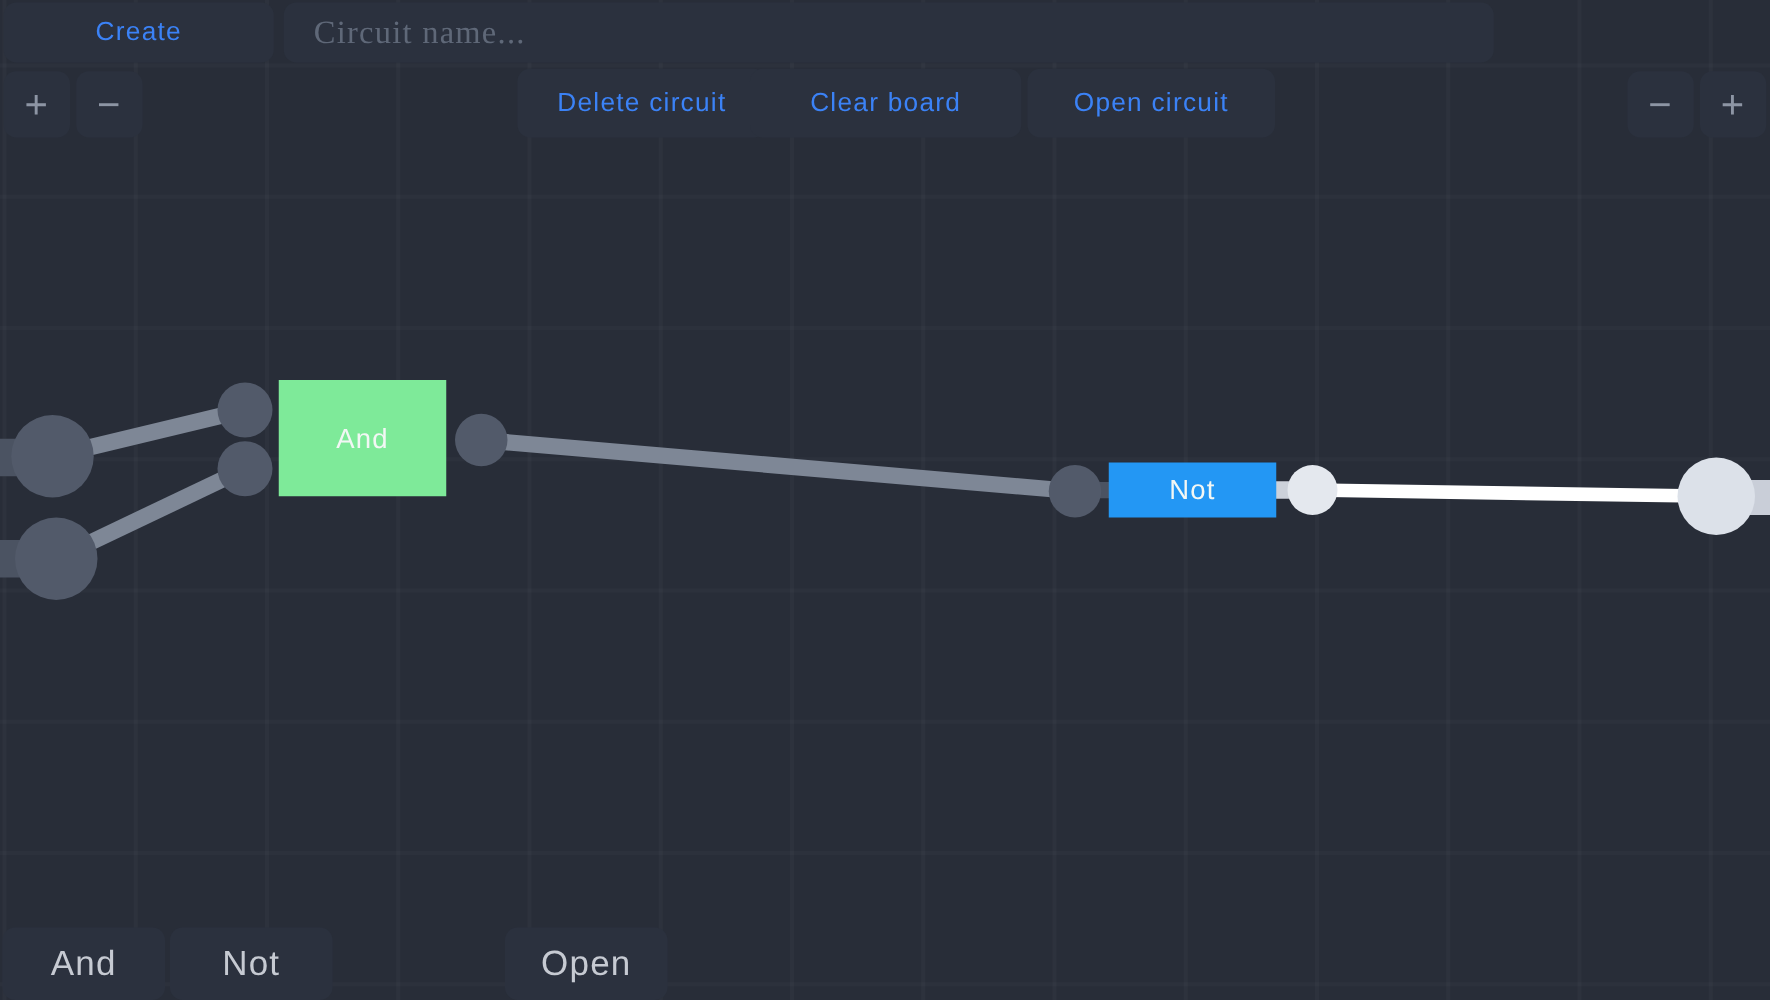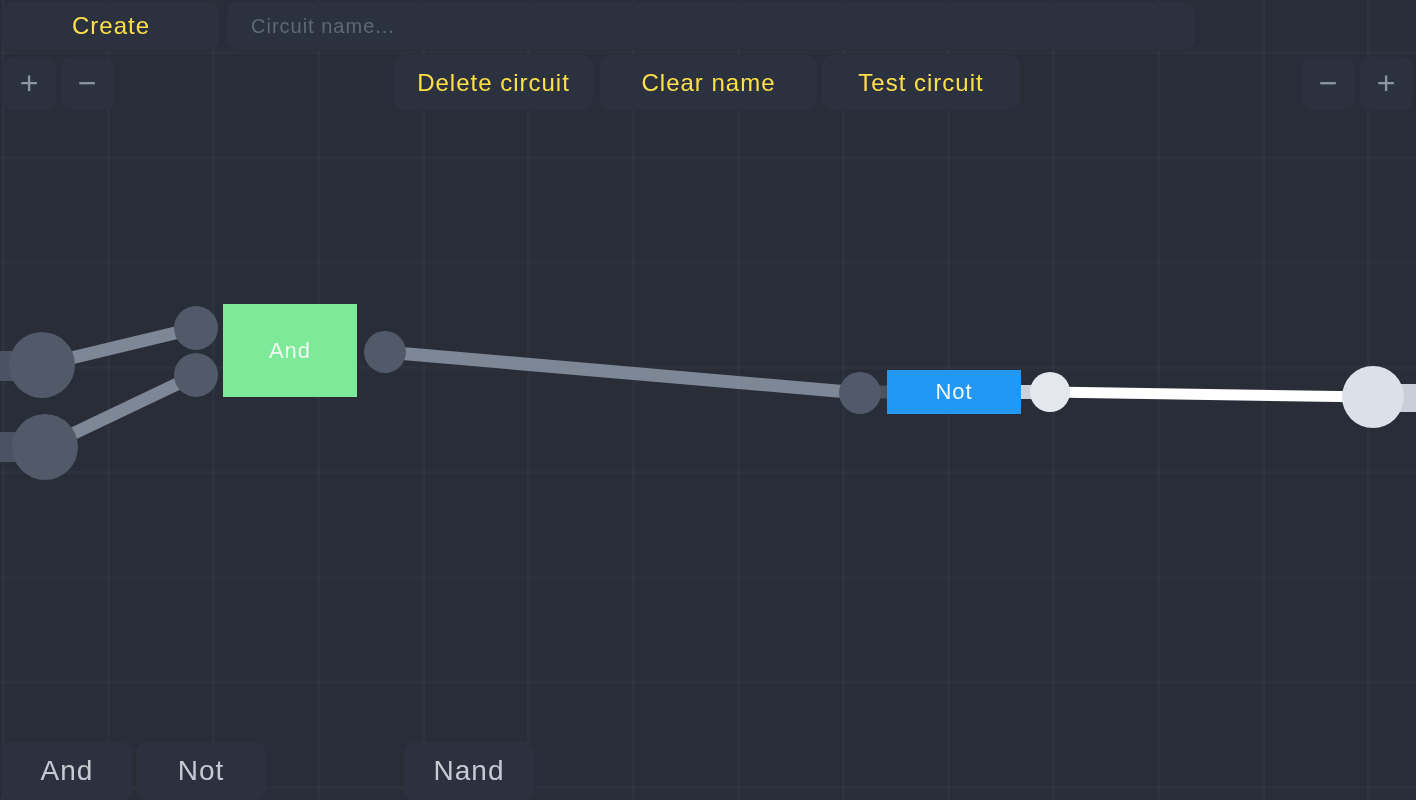--- a/index.html
+++ b/index.html
@@ -15,34 +15,34 @@
     background-size:105px 105px;
     background-position:2px 54px;
     font-family:"Liberation Sans", sans-serif;
     -webkit-font-smoothing:antialiased;
   }
   #circuit-canvas{position:absolute;left:0;top:0;width:1416px;height:800px;}
   .btn{
     position:absolute;
     background:#2b313e;
     border-radius:10px;
-    color:#fde047;
+    color:#3b82f6;
     display:flex;align-items:center;justify-content:center;
-    font-size:24px;font-weight:400;letter-spacing:1px;
+    font-size:21px;font-weight:400;letter-spacing:1px;
     cursor:pointer;
     user-select:none;
   }
   .btn.small{font-size:32px;color:#8d95a4;font-weight:300;}
   .btn.pal{font-size:28px;color:#c6cad2;}
   #circuit-name{
     position:absolute;left:227px;top:2px;width:968px;height:48px;
     background:#2b313e;border:none;border-radius:10px;
     padding:0 0 0 24px;
-    color:#bef264;font-size:20px;letter-spacing:1px;
-    font-family:Liberation Sans, sans-serif;
+    color:#bef264;font-size:26px;letter-spacing:1px;
+    font-family:Liberation Serif, serif;
     outline:none;
   }
   #circuit-name::placeholder{color:#5f6878;opacity:1;}
   .gate{
     position:absolute;
     display:flex;align-items:center;justify-content:center;
     color:#f2f7f4;font-size:22px;letter-spacing:1px;
     cursor:pointer;user-select:none;
   }
 </style>
@@ -85,40 +85,40 @@
   <input id="circuit-name" type="text" placeholder="Circuit name..." style="">
 
 
   <div class="btn small" style="left:3px;top:57px;width:53px;height:53px;">
     <span>+</span>
   </div>
   <div class="btn small" style="left:61px;top:57px;width:53px;height:53px;">
     <span>−</span>
   </div>
 
-  <div class="btn" style="left:394px;top:55px;width:199px;height:55px;text-align:center;">
+  <div class="btn" style="left:414px;top:55px;width:199px;height:55px;text-align:center;">
     <span>Delete circuit</span>
   </div>
   <div class="btn" style="left:600px;top:55px;width:217px;height:55px;">
-    <span>Clear name</span>
+    <span>Clear board</span>
   </div>
   <div class="btn" style="left:822px;top:55px;width:198px;height:55px;">
-    <span>Test circuit</span>
+    <span>Open circuit</span>
   </div>
 
   <div class="btn small" style="left:1302px;top:57px;width:53px;height:53px;">
     <span>−</span>
   </div>
   <div class="btn small" style="left:1360px;top:57px;width:53px;height:53px;">
     <span>+</span>
   </div>
 
   <div class="btn pal" style="left:2px;top:742px;width:130px;height:58px;">
     <span>And</span>
   </div>
   <div class="btn pal" style="left:136px;top:742px;width:130px;height:58px;">
     <span>Not</span>
   </div>
   <div class="btn pal" style="left:404px;top:742px;width:130px;height:58px;">
-    <span>Nand</span>
+    <span>Open</span>
   </div>
 
 </div>
 
 </body></html>

